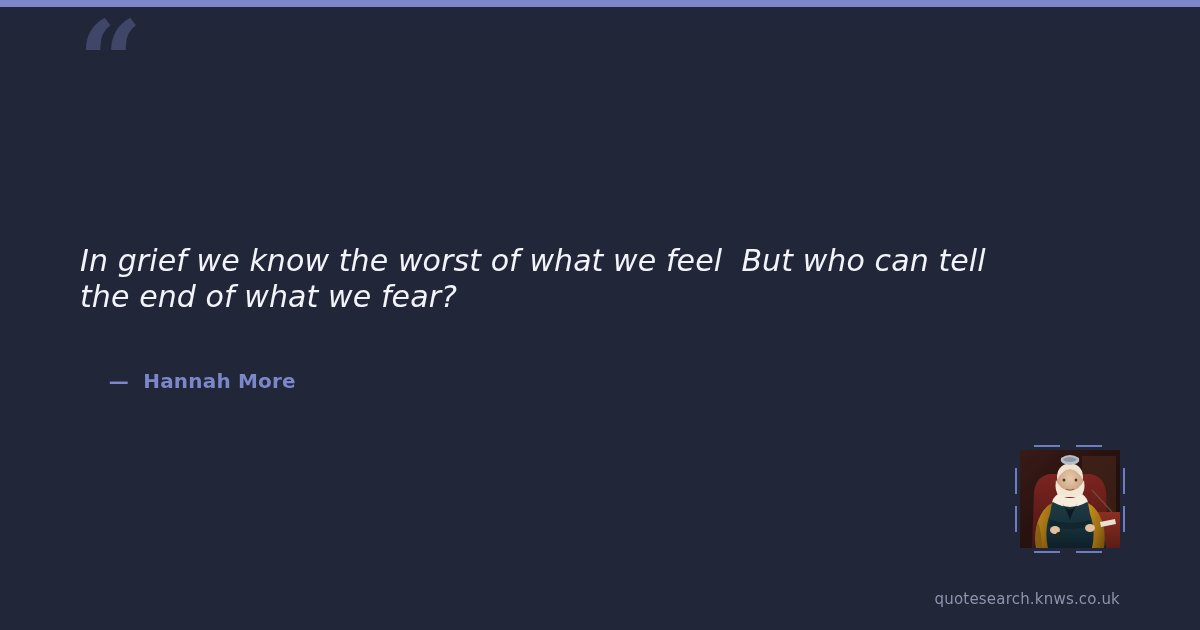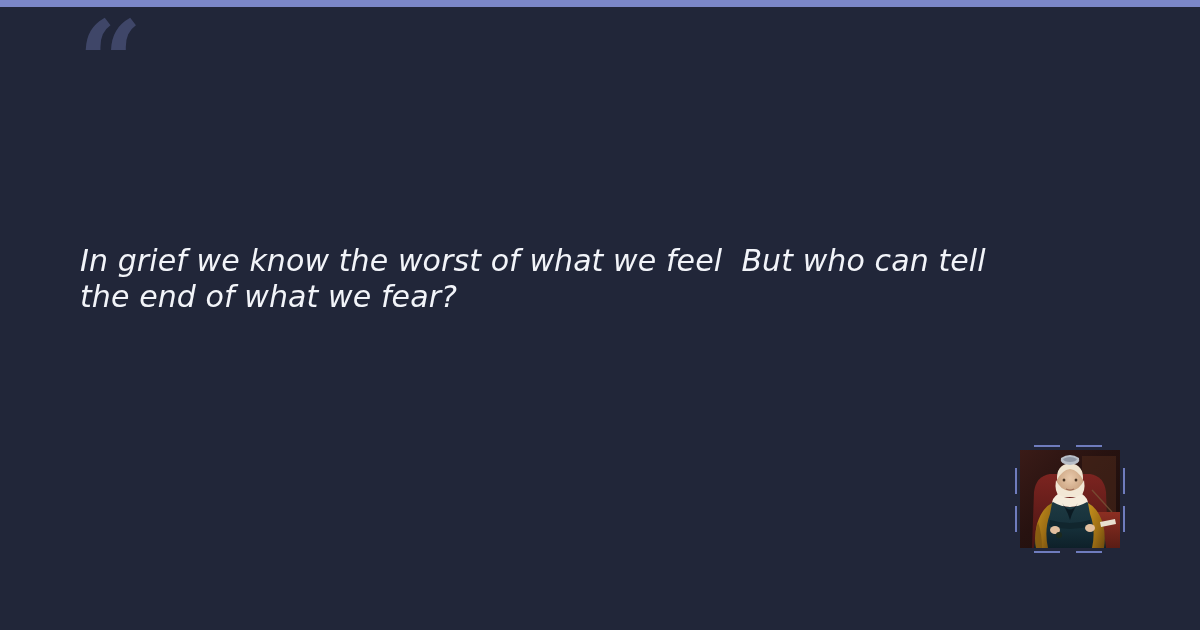--- a/index.html
+++ b/index.html
@@ -129,20 +129,23 @@
 <div class="card">
 
   <div class="top-bar"></div>
 
   <div class="quote-glyph">“</div>
 
   <div class="quote-block">
     <p class="quote-text">In grief we know the worst of what we feel  But who can tell the end of what we fear?</p>
   </div>
 
+  <div class="attribution">
+    <span class="dash">—</span><span>  </span><span>Hannah More</span>
+  </div>
 
   <div class="portrait-wrap">
     <div class="portrait">
       <svg viewBox="0 0 100 98" preserveAspectRatio="none">
         <defs>
           <linearGradient id="bgGrad" x1="0" y1="0" x2="1" y2="1">
             <stop offset="0%" stop-color="#3a1b17"></stop>
             <stop offset="45%" stop-color="#271210"></stop>
             <stop offset="100%" stop-color="#1a0d0c"></stop>
           </linearGradient>
@@ -207,14 +210,15 @@
     <div class="tick tick-top-l"></div>
     <div class="tick tick-top-r"></div>
     <div class="tick tick-bot-l"></div>
     <div class="tick tick-bot-r"></div>
     <div class="tick tick-left-t"></div>
     <div class="tick tick-left-b"></div>
     <div class="tick tick-right-t"></div>
     <div class="tick tick-right-b"></div>
   </div>
 
+  <div class="source-url">quotesearch.knws.co.uk</div>
 
 </div>
 
 </body></html>

